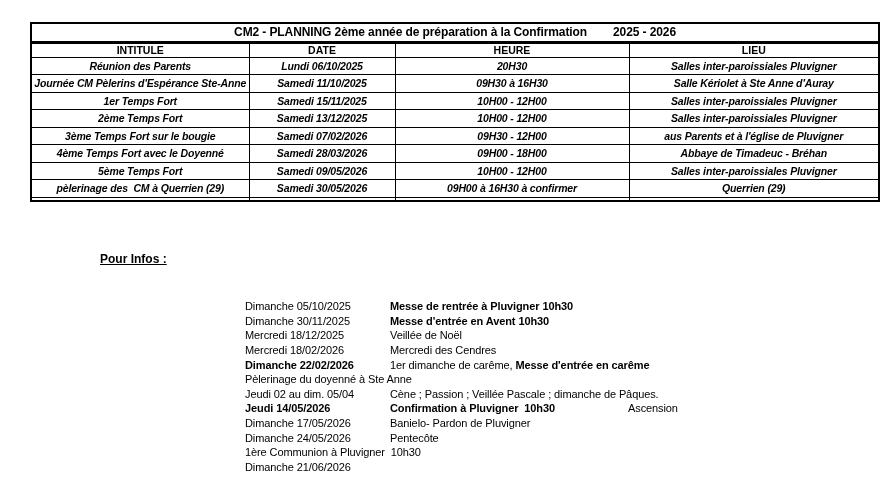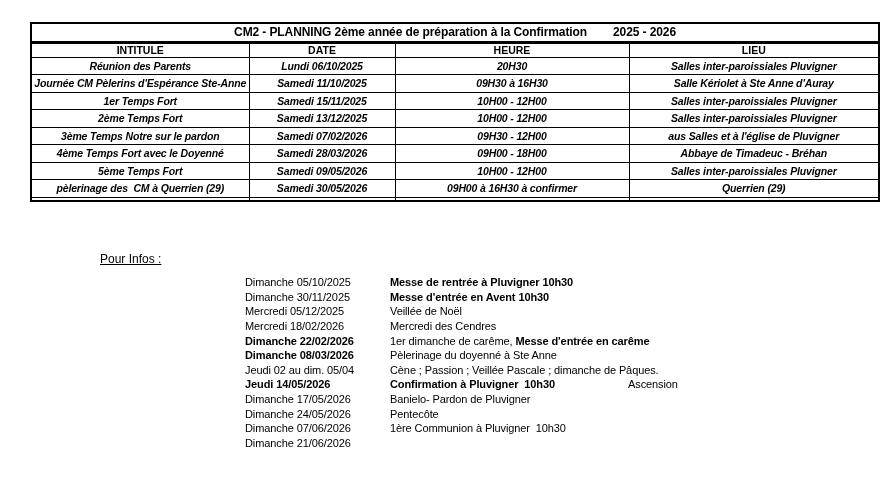--- a/index.html
+++ b/index.html
@@ -52,27 +52,27 @@
     font-style: italic;
   }
   tfoot td { height: 4px; }
 
   
   .infos-heading {
     position: absolute;
     left: 100px;
     top: 252px;
     font-size: 12px;
-    font-weight: normal;
+    font-weight: bold;
     text-decoration: underline;
   }
   .infos-list {
     position: absolute;
     left: 245px;
-    top: 276px;
+    top: 300px;
     font-size: 11px;
     letter-spacing: -0.1px;
   }
   .info-row { display: flex; height: 14.65px; align-items: flex-start; }
   .info-date { flex: none; width: 145px; white-space: pre; }
   .info-text { flex: none; min-width: 238px; white-space: pre; }
   .info-note { flex: none; white-space: pre; }
   .b { font-weight: bold; }
 </style>
 </head>
@@ -117,24 +117,24 @@
           <td>10H00 - 12H00</td>
           <td>Salles inter-paroissiales Pluvigner</td>
         </tr>
         <tr>
           <td>2ème Temps Fort</td>
           <td>Samedi 13/12/2025</td>
           <td>10H00 - 12H00</td>
           <td>Salles inter-paroissiales Pluvigner</td>
         </tr>
         <tr>
-          <td>3ème Temps Notre sur le pardon</td>
+          <td>3ème Temps Fort sur le bougie</td>
           <td>Samedi 07/02/2026</td>
           <td>09H30 - 12H00</td>
-          <td>aus Salles et à l'église de Pluvigner</td>
+          <td>aus Parents et à l'église de Pluvigner</td>
         </tr>
         <tr>
           <td>4ème Temps Fort avec le Doyenné</td>
           <td>Samedi 28/03/2026</td>
           <td>09H00 - 18H00</td>
           <td>Abbaye de Timadeuc - Bréhan</td>
         </tr>
         <tr>
           <td>5ème Temps Fort</td>
           <td>Samedi 09/05/2026</td>
@@ -162,54 +162,52 @@
   <div class="infos-list">
       <div class="info-row">
         <span class="info-date">Dimanche 05/10/2025</span>
         <span class="info-text"><span class="b">Messe de rentrée à Pluvigner 10h30</span></span>
       </div>
       <div class="info-row">
         <span class="info-date">Dimanche 30/11/2025</span>
         <span class="info-text"><span class="b">Messe d'entrée en Avent 10h30</span></span>
       </div>
       <div class="info-row">
-        <span class="info-date">Mercredi 05/12/2025</span>
+        <span class="info-date">Mercredi 18/12/2025</span>
         <span class="info-text"><span>Veillée de Noël</span></span>
       </div>
       <div class="info-row">
         <span class="info-date">Mercredi 18/02/2026</span>
         <span class="info-text"><span>Mercredi des Cendres</span></span>
       </div>
       <div class="info-row">
         <span class="info-date b">Dimanche 22/02/2026</span>
         <span class="info-text"><span>1er dimanche de carême, </span><span class="b">Messe d'entrée en carême</span></span>
       </div>
       <div class="info-row">
-        <span class="info-date b">Dimanche 08/03/2026</span>
         <span class="info-text"><span>Pèlerinage du doyenné à Ste Anne</span></span>
       </div>
       <div class="info-row">
         <span class="info-date">Jeudi 02 au dim. 05/04</span>
         <span class="info-text"><span>Cène ; Passion ; Veillée Pascale ; dimanche de Pâques.</span></span>
       </div>
       <div class="info-row">
         <span class="info-date b">Jeudi 14/05/2026</span>
         <span class="info-text"><span class="b">Confirmation à Pluvigner  10h30</span></span>
         <span class="info-note">Ascension</span>
       </div>
       <div class="info-row">
         <span class="info-date">Dimanche 17/05/2026</span>
         <span class="info-text"><span>Banielo- Pardon de Pluvigner</span></span>
       </div>
       <div class="info-row">
         <span class="info-date">Dimanche 24/05/2026</span>
         <span class="info-text"><span>Pentecôte</span></span>
       </div>
       <div class="info-row">
-        <span class="info-date">Dimanche 07/06/2026</span>
         <span class="info-text"><span>1ère Communion à Pluvigner  10h30</span></span>
       </div>
       <div class="info-row">
         <span class="info-date">Dimanche 21/06/2026</span>
       </div>
     </div>
 
 </div>
 
 </body></html>

